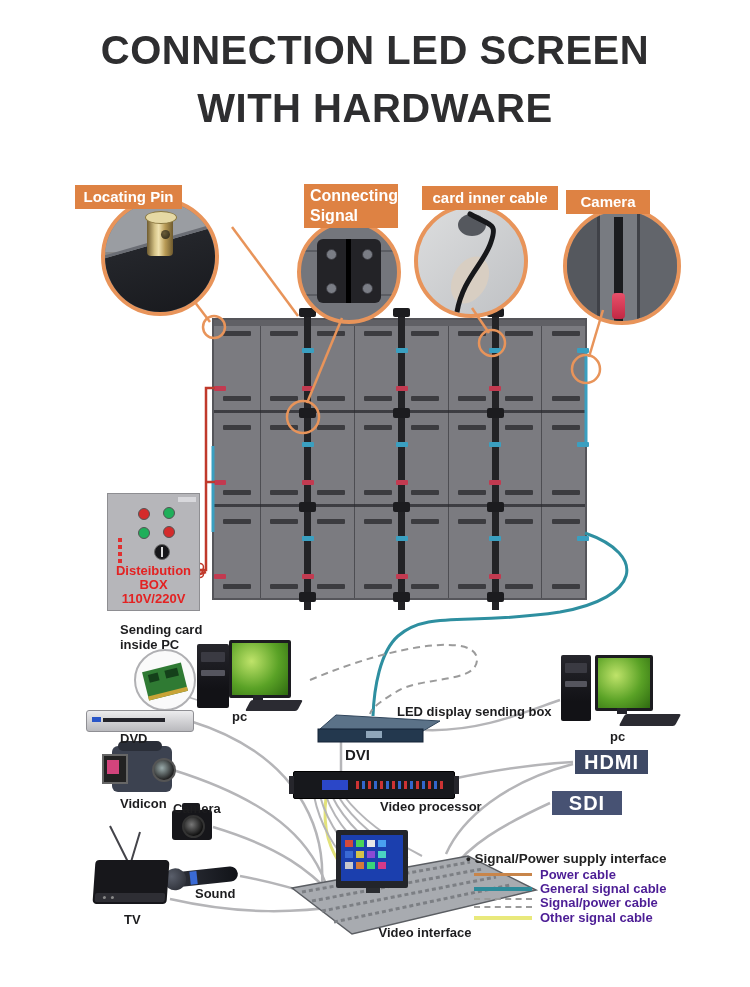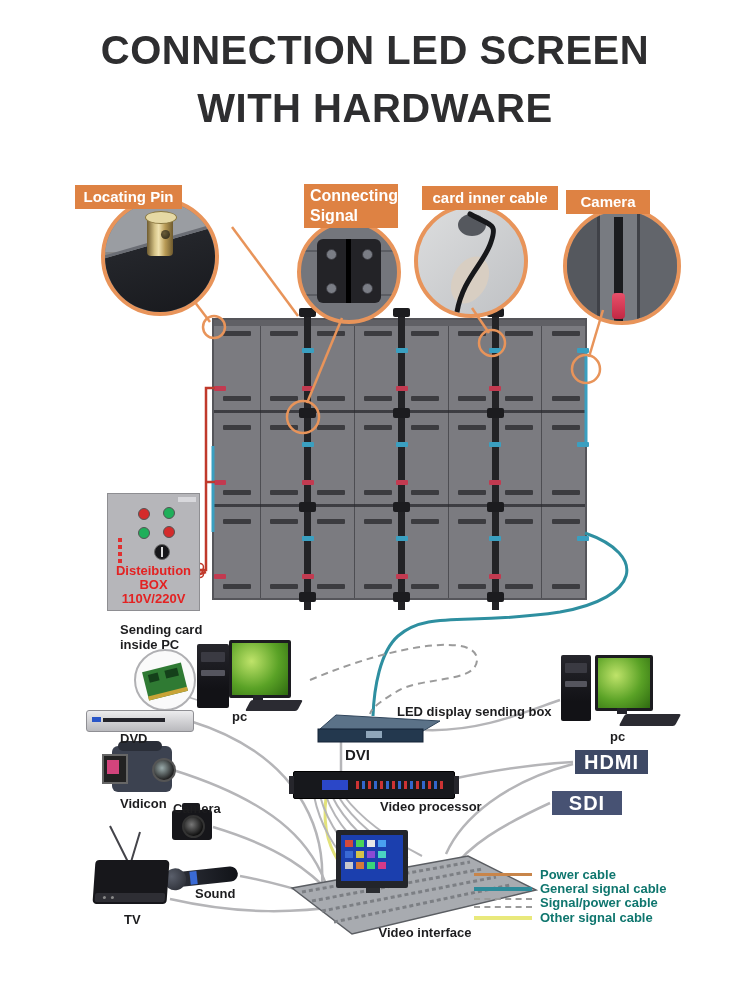--- a/index.html
+++ b/index.html
@@ -42,21 +42,21 @@
     color:#e32222;font-weight:700;font-size:13px;line-height:14px;}
   
   .devlabel{position:absolute;font-weight:700;font-size:13px;color:#1d1d1f;z-index:12;white-space:nowrap;}
   
   .portbox{position:absolute;color:#fff;font-weight:700;font-size:20px;letter-spacing:1px;
     text-align:center;z-index:11;}
   
   .legend-title{position:absolute;left:466px;top:851px;font-weight:700;font-size:13.5px;color:#222;z-index:12;}
   .legend-row{position:absolute;left:474px;height:14px;z-index:12;}
   .legend-swatch{position:absolute;left:0;top:5px;width:58px;}
-  .legend-label{position:absolute;left:66px;top:-1px;font-weight:700;font-size:13px;color:#0f766e;white-space:nowrap;}
+  .legend-label{position:absolute;left:66px;top:-1px;font-weight:700;font-size:13px;color:#4c1d95;white-space:nowrap;}
   .sw-power{height:3px;background:#c8854a;}
   .sw-general{height:4px;background:#2e8b9a;}
   .sw-dashed{height:6px;border-top:2px dashed #9a9a9a;border-bottom:2px dashed #9a9a9a;}
   .sw-other{height:4px;background:#e9e97b;}
   
   .tower{position:absolute;background:linear-gradient(180deg,#26262c,#121216 70%);border-radius:2px;z-index:10;}
   .tower .band{position:absolute;left:4px;right:4px;top:8px;height:10px;background:#3a3a42;border-radius:1px;}
   .tower .band2{position:absolute;left:4px;right:4px;top:26px;height:6px;background:#55555e;border-radius:1px;}
   .monitor{position:absolute;border:3px solid #1c1c20;border-radius:2px;z-index:10;
     background:radial-gradient(circle at 35% 35%,#bfe36a,#5aa226 55%,#2e6a10);}
@@ -412,20 +412,21 @@
       <div class="band2"></div>
   </div>
   <div class="monitor" style="left:595px;top:655px;width:52px;height:50px"></div>
   <div class="mstand" style="left:617px;top:708px;width:10px;height:6px"></div>
   <div class="kbd" style="left:622px;top:714px;width:56px;height:12px"></div>
   <div class="devlabel" style="left:610px;top:729px">pc</div>
 
   <div class="portbox" style="left:575px;top:750px;width:73px;height:24px;line-height:24px;background:#3e4965">HDMI</div>
   <div class="portbox" style="left:552px;top:791px;width:70px;height:24px;line-height:24px;background:#475273">SDI</div>
 
+  <div class="legend-title">• <span>Signal/Power supply interface</span></div>
   <div class="legend-row" style="top:868px">
     <span class="legend-swatch sw-power"></span>
     <span class="legend-label">Power cable</span>
   </div>
   <div class="legend-row" style="top:882px">
     <span class="legend-swatch sw-general"></span>
     <span class="legend-label">General signal cable</span>
   </div>
   <div class="legend-row" style="top:896px">
     <span class="legend-swatch sw-dashed" style="top:2px"></span>

